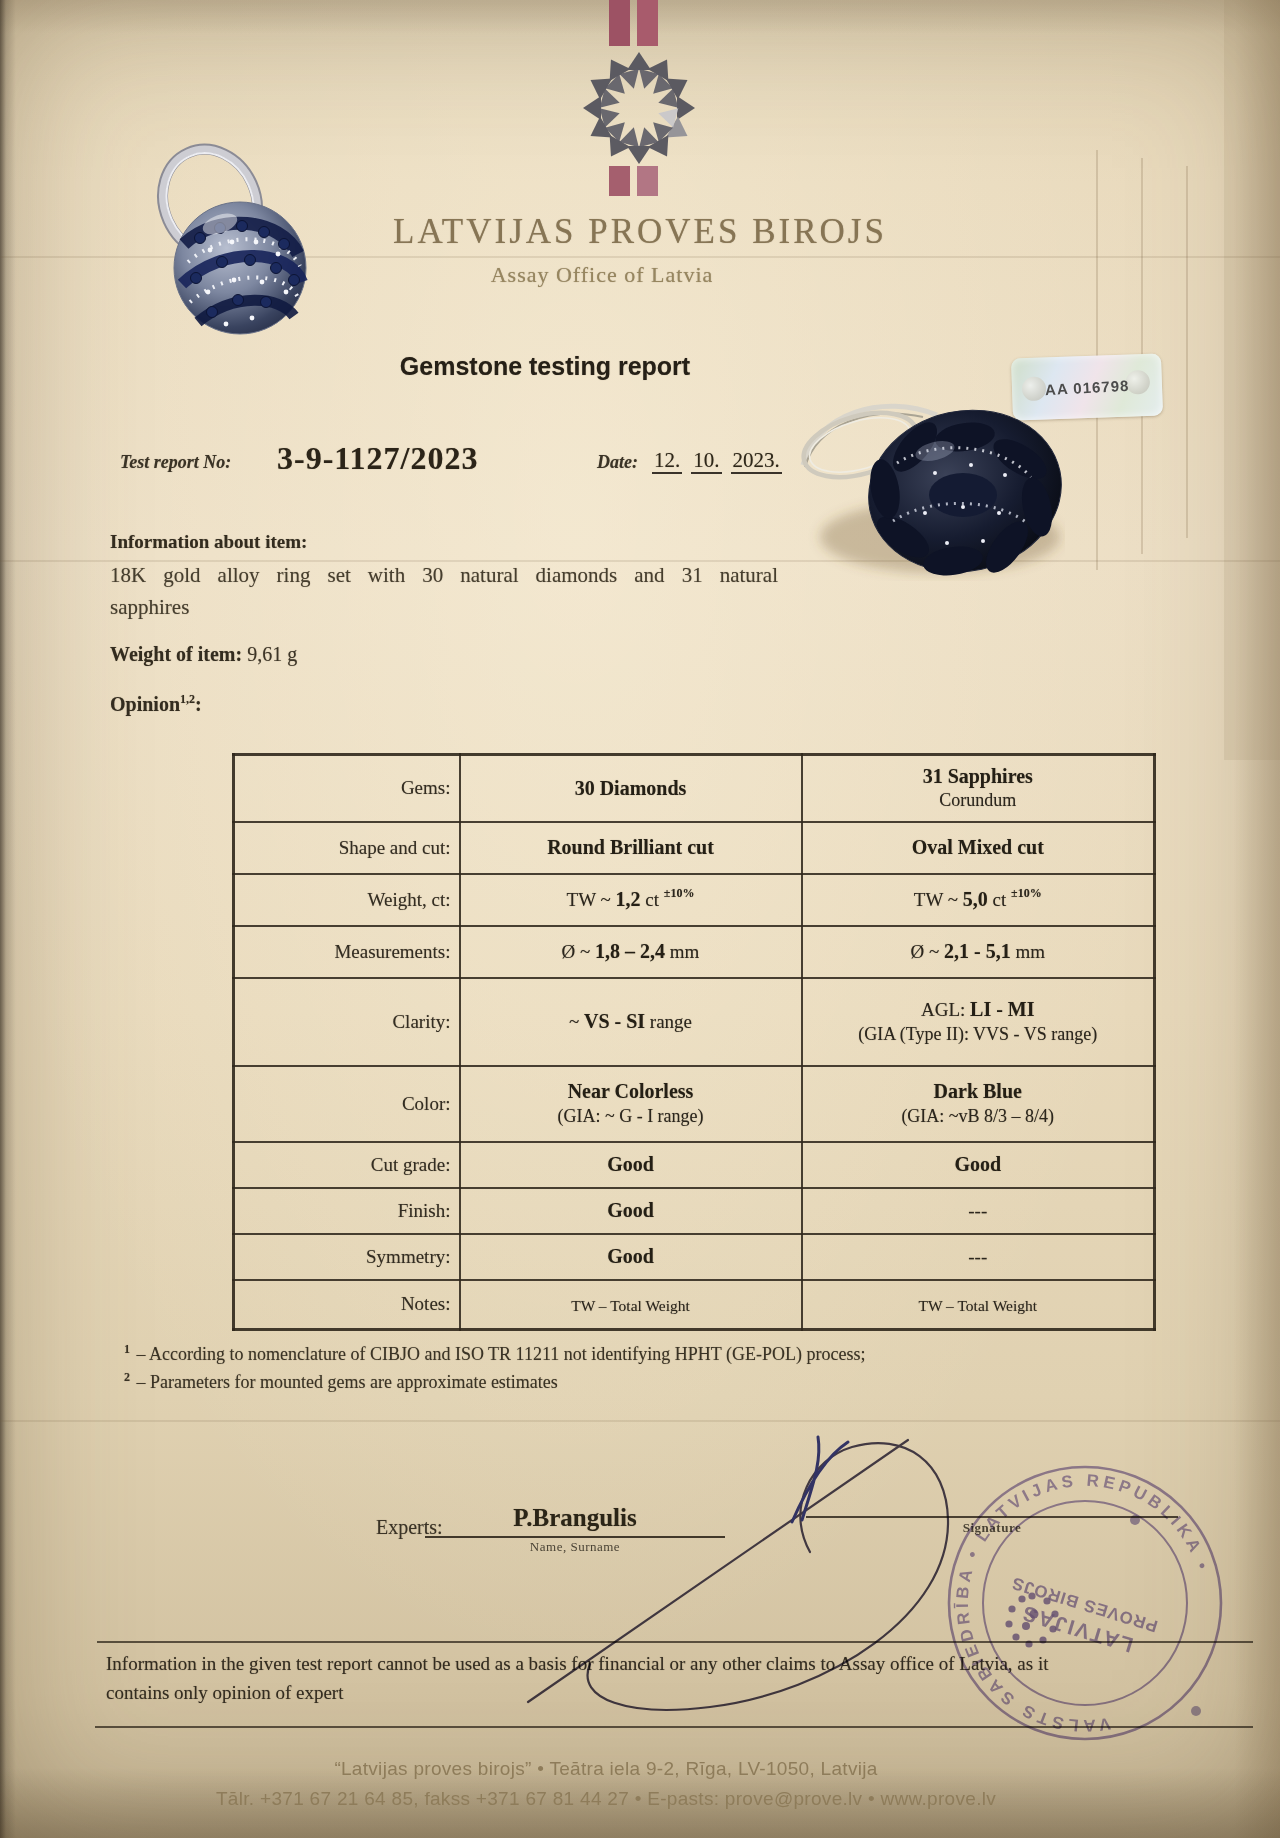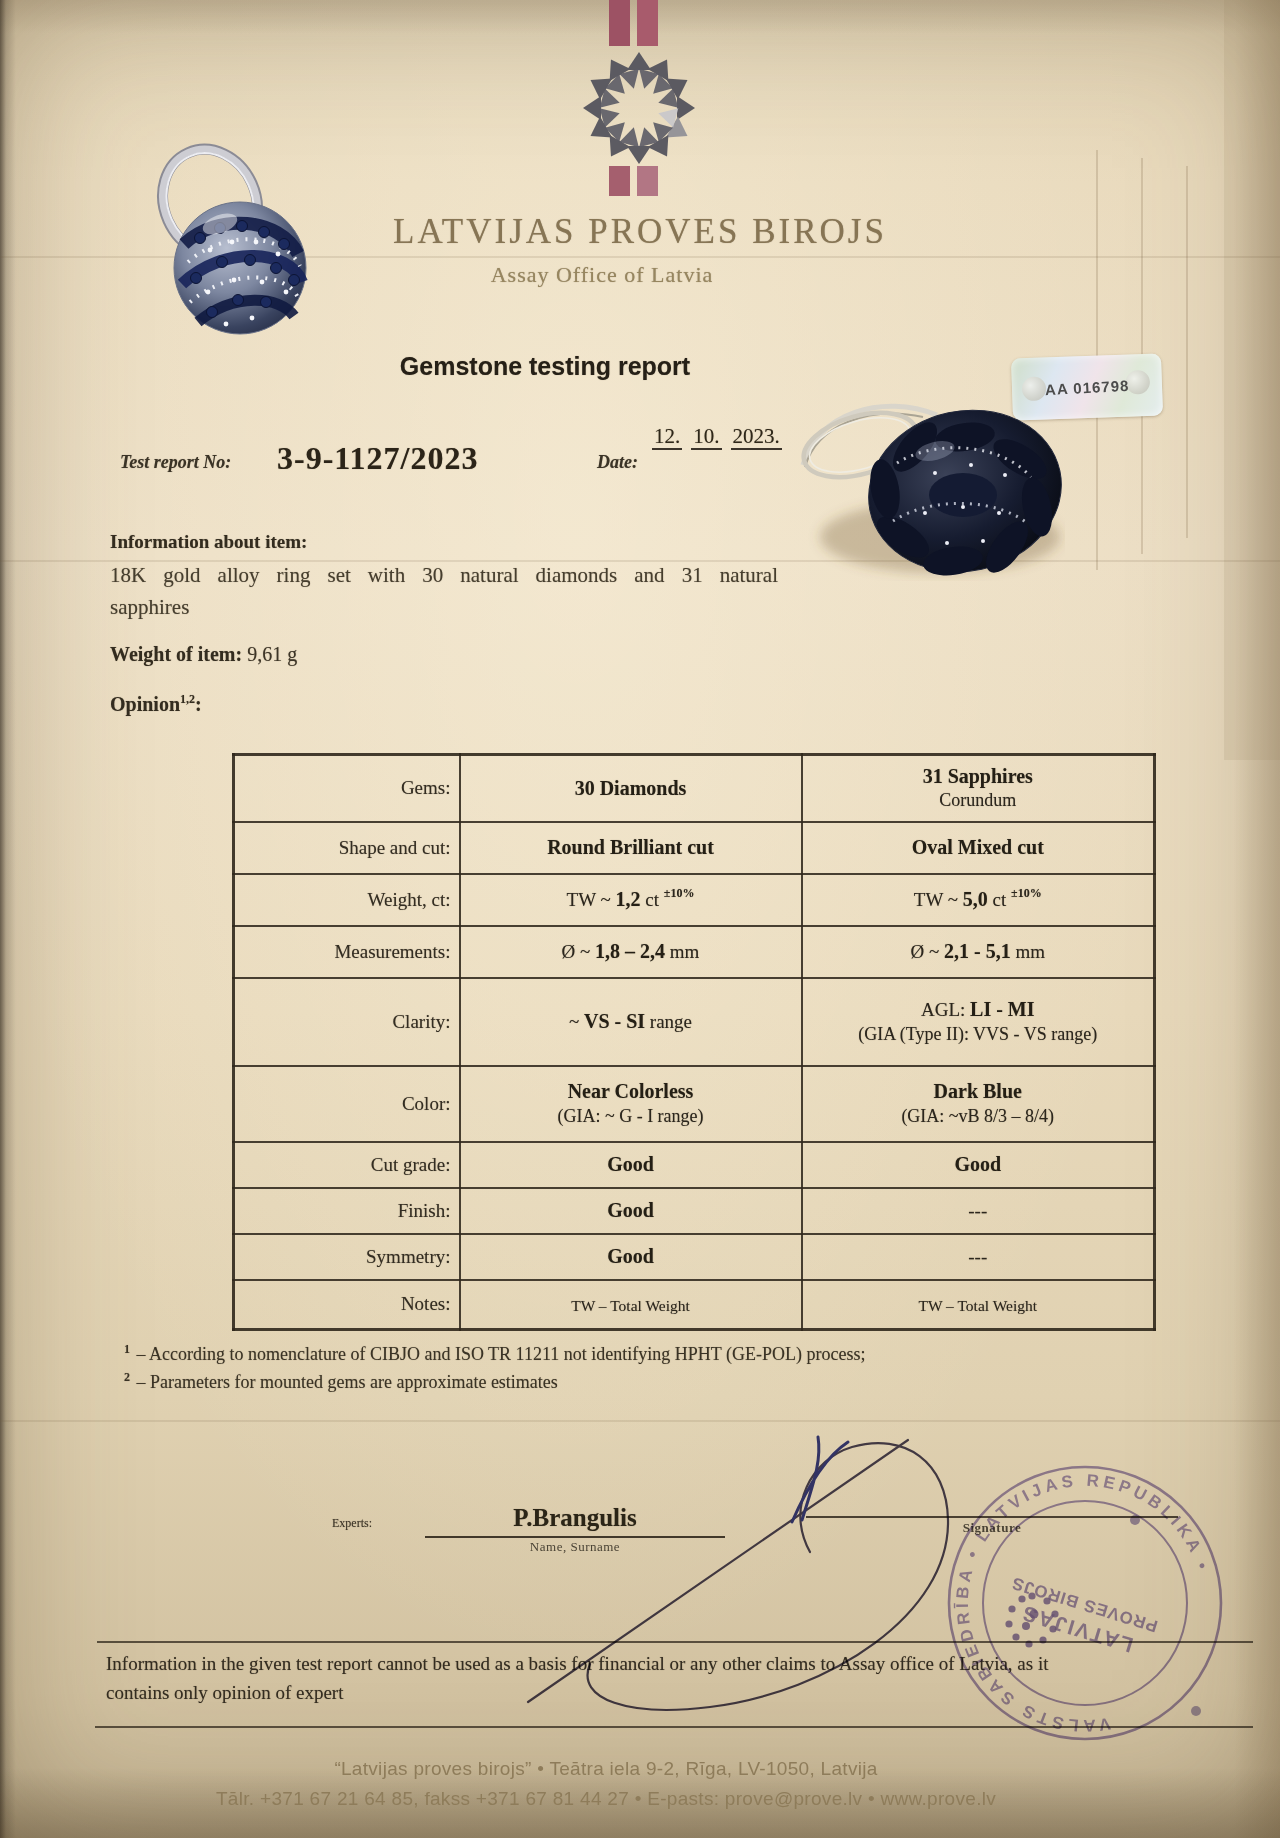--- a/index.html
+++ b/index.html
@@ -76,21 +76,21 @@
   .note{font-size:15.5px;}
   tr.r0{height:67px;} tr.r1{height:52px;} tr.r2{height:52px;} tr.r3{height:52px;}
   tr.r4{height:88px;} tr.r5{height:76px;} tr.r6{height:46px;} tr.r7{height:46px;}
   tr.r8{height:46px;} tr.r9{height:50px;}
 
   
   .footnote{font-size:18px;color:#3a3325;line-height:1.55;}
   .footnote sup{font-size:12px;font-weight:bold;margin-right:2px;}
 
   
-  .experts-label{font-size:12px;color:#3a3326;}
+  .experts-label{font-size:20px;color:#3a3326;margin-left:44px;}
   .name-block{width:300px;text-align:center;}
   .expert-name{font-size:25px;font-weight:bold;color:#2b2517;padding-bottom:4px;
     border-bottom:2.5px solid rgba(48,40,28,.9);}
   .under-caption{font-size:13px;color:#4a4335;margin-top:1px;letter-spacing:.5px;}
   .sig-line{border-top:2px solid rgba(48,40,28,.85);}
   .sig-caption{font-size:13px;color:#4a4335;text-align:center;letter-spacing:.5px;font-weight:bold;}
 
   
   .rule{height:0;border-top:2px solid rgba(58,49,35,.8);}
   .disclaimer{font-size:19px;color:#332c20;line-height:1.5;}
@@ -212,21 +212,21 @@
 
   <div class="abs sticker">
     <span class="dot l"></span>
     <span class="dot r"></span>
     <span class="sticker-text">AA 016798</span>
   </div>
 
   <div class="abs lbl-italic soft" style="left:120px;top:452px;">Test report No:</div>
   <div class="abs report-no soft" style="left:277px;top:440px;">3-9-1127/2023</div>
   <div class="abs lbl-italic soft" style="left:597px;top:452px;">Date:</div>
-  <div class="abs date-vals soft" style="left:652px;top:424px;">
+  <div class="abs date-vals soft" style="left:652px;top:448px;">
     <span class="d-seg">12.</span><span class="d-seg">10.</span><span class="d-seg">2023.</span>
   </div>
 
   <div class="abs info-heading soft" style="left:110px;top:531px;">Information about item:</div>
   <div class="abs descr soft" style="left:110px;top:560px;">
     <div class="j">18K gold alloy ring set with 30 natural diamonds and 31 natural</div>
     <div>sapphires</div>
   </div>
 
   <svg class="abs" style="left:785px;top:385px;" width="280" height="200" viewBox="0 0 280 200">

